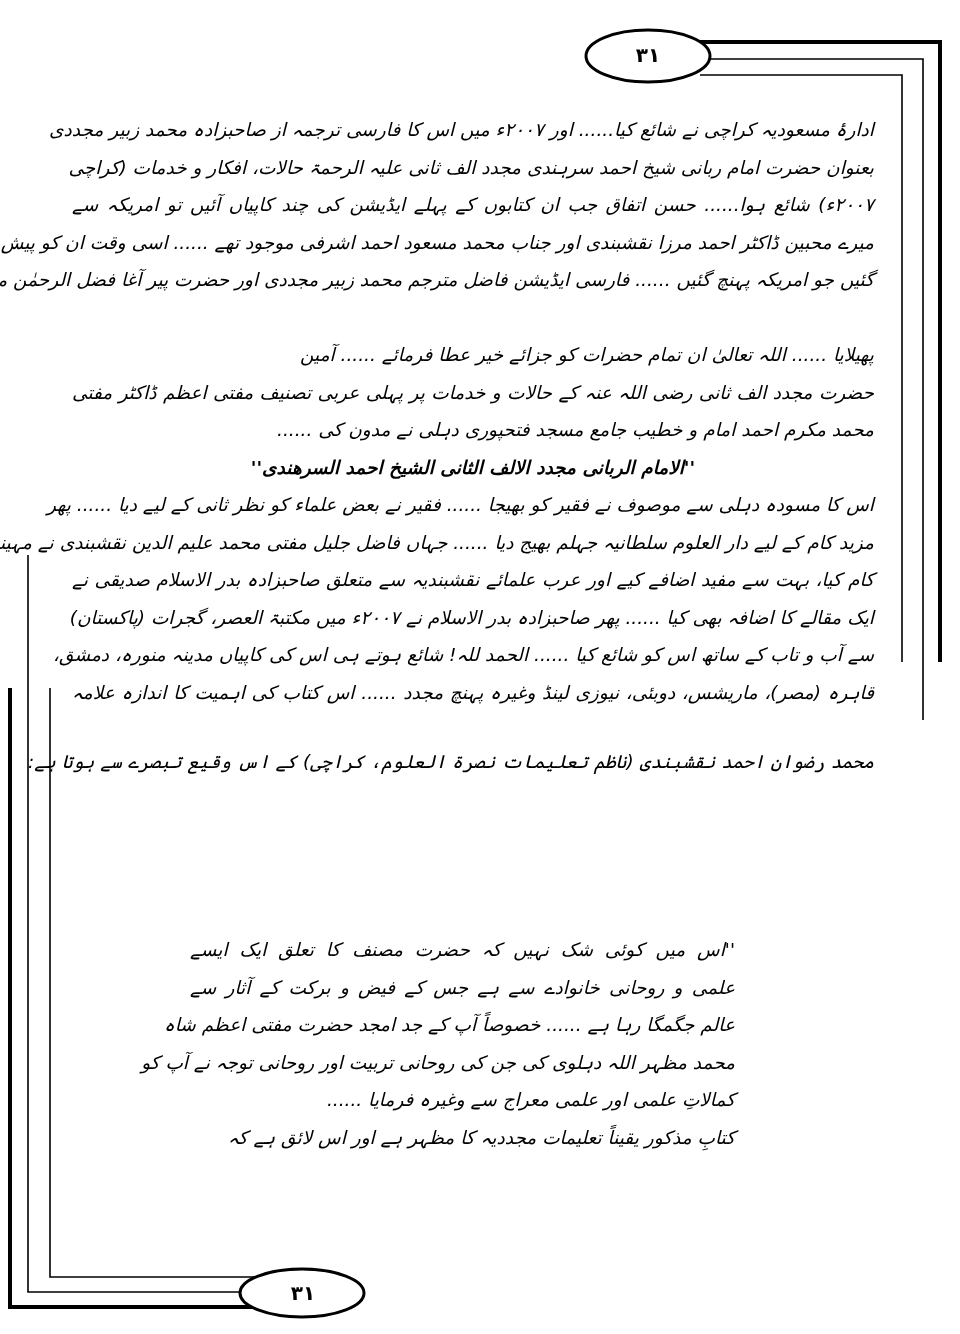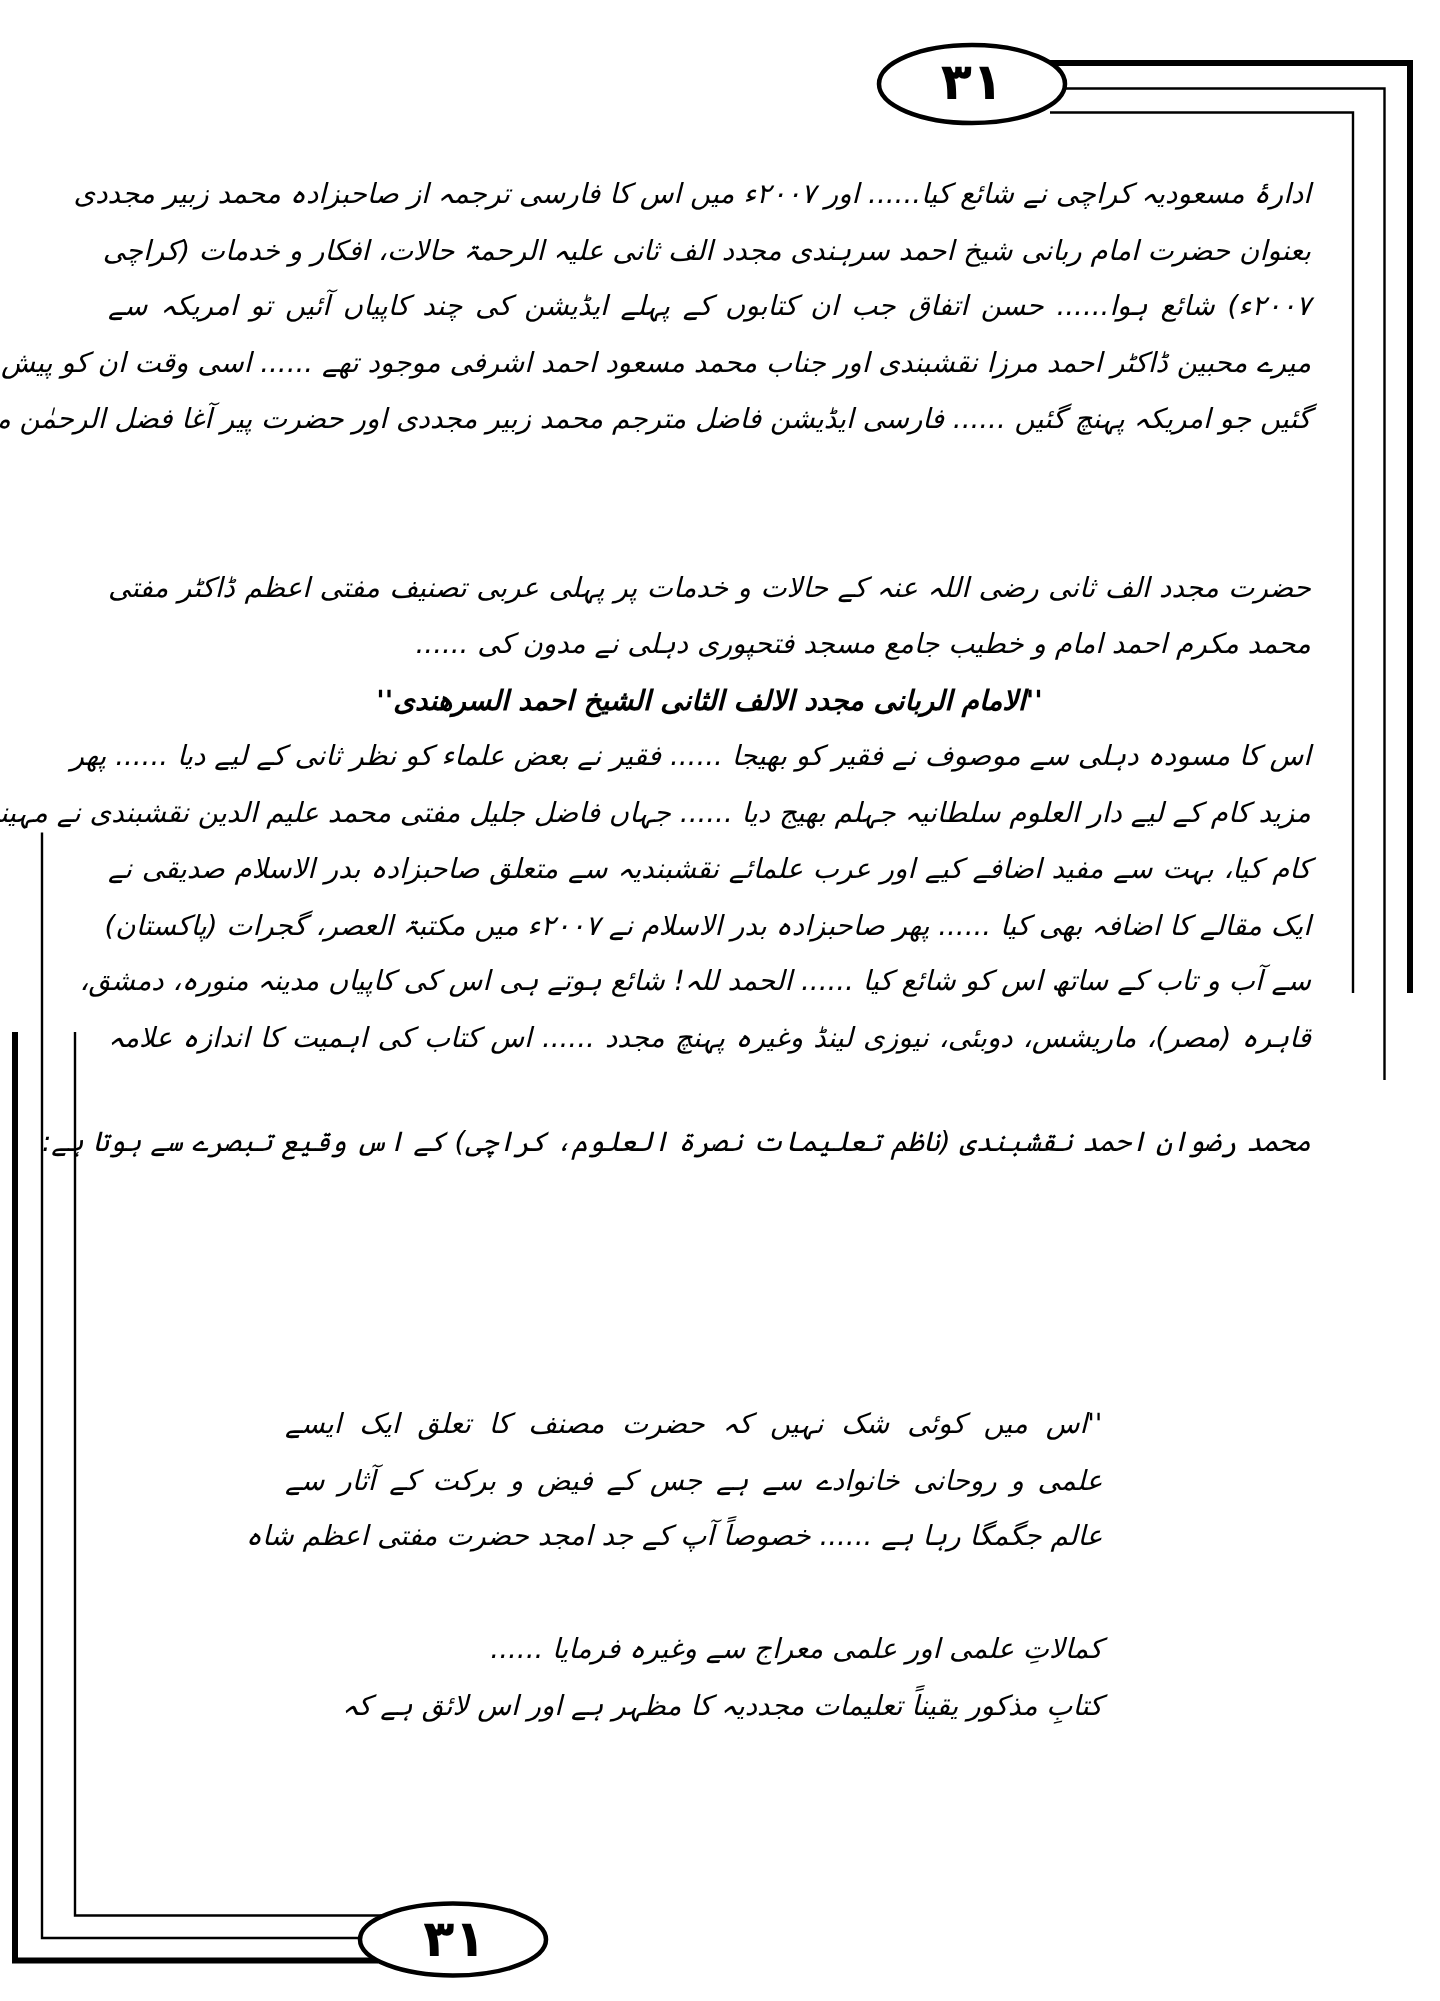--- a/index.html
+++ b/index.html
@@ -1,18 +1,18 @@
 <!DOCTYPE html>
 <html><head>
 <meta charset="utf-8">
 <style>
   html, body { margin: 0; padding: 0; background: #ffffff; }
   body { width: 960px; height: 1334px; position: relative; overflow: hidden; font-family: "DejaVu Sans", sans-serif; color: #000; }
   #frame { position: absolute; left: 0; top: 0; width: 960px; height: 1334px; }
-  .page-num { position: absolute; width: 124px; height: 50px; display: flex; align-items: center; justify-content: center; font-family: "DejaVu Sans", sans-serif; font-weight: bold; font-size: 34px; color: #000; }
+  .page-num { position: absolute; width: 124px; height: 50px; display: flex; align-items: center; justify-content: center; font-family: "DejaVu Sans", sans-serif; font-weight: bold; font-size: 20px; color: #000; }
   #pn-top { left: 586px; top: 30px; }
   #pn-bottom { left: 241px; top: 1268px; }
   .text-block { position: absolute; direction: rtl; unicode-bidi: embed; font-family: "DejaVu Sans", sans-serif; font-size: 18.5px; color: #000; font-style: italic; }
   .line { position: absolute; right: 0; white-space: nowrap; height: 36px; line-height: 36px; }
   .justified { left: 0; text-align: justify; text-align-last: justify; }
   .centered { left: 0; text-align: center; }
   .heading-line { font-weight: bold; }
 </style>
 </head>
 <body>
@@ -32,30 +32,32 @@
 
 <div id="pn-top" class="page-num">۳۱</div>
 <div id="pn-bottom" class="page-num">۳۱</div>
 
 <div id="body-text" class="text-block" style="left:72px; right:86px; top:112px; height:770px;">
     <div class="line justified" style="top: 0px;">ادارۂ مسعودیہ کراچی نے شائع کیا...... اور ۲۰۰۷ء میں اس کا فارسی ترجمہ از صاحبزادہ محمد زبیر مجددی</div>
     <div class="line justified" style="top: 37.5px;">بعنوان حضرت امام ربانی شیخ احمد سرہندی مجدد الف ثانی علیہ الرحمۃ حالات، افکار و خدمات (کراچی</div>
     <div class="line justified" style="top: 75px;">۲۰۰۷ء) شائع ہوا...... حسن اتفاق جب ان کتابوں کے پہلے ایڈیشن کی چند کاپیاں آئیں تو امریکہ سے</div>
     <div class="line justified" style="top: 112.5px;">میرے محبین ڈاکٹر احمد مرزا نقشبندی اور جناب محمد مسعود احمد اشرفی موجود تھے ...... اسی وقت ان کو پیش کی</div>
     <div class="line justified" style="top: 150px;">گئیں جو امریکہ پہنچ گئیں ...... فارسی ایڈیشن فاضل مترجم محمد زبیر مجددی اور حضرت پیر آغا فضل الرحمٰن مجددی</div>
+    <div class="line" style="top: 225px;">پھیلایا ...... اللہ تعالیٰ ان تمام حضرات کو جزائے خیر عطا فرمائے ...... آمین</div>
     <div class="line justified" style="top: 262.5px;">حضرت مجدد الف ثانی رضی اللہ عنہ کے حالات و خدمات پر پہلی عربی تصنیف مفتی اعظم ڈاکٹر مفتی</div>
     <div class="line" style="top: 300px;">محمد مکرم احمد امام و خطیب جامع مسجد فتحپوری دہلی نے مدون کی ......</div>
     <div class="line centered heading-line" style="top: 337.5px;">''الامام الربانی مجدد الالف الثانی الشیخ احمد السرهندی''</div>
     <div class="line justified" style="top: 375px;">اس کا مسودہ دہلی سے موصوف نے فقیر کو بھیجا ...... فقیر نے بعض علماء کو نظر ثانی کے لیے دیا ...... پھر</div>
     <div class="line justified" style="top: 412.5px;">مزید کام کے لیے دار العلوم سلطانیہ جہلم بھیج دیا ...... جہاں فاضل جلیل مفتی محمد علیم الدین نقشبندی نے مہینوں</div>
     <div class="line justified" style="top: 450px;">کام کیا، بہت سے مفید اضافے کیے اور عرب علمائے نقشبندیہ سے متعلق صاحبزادہ بدر الاسلام صدیقی نے</div>
     <div class="line justified" style="top: 487.5px;">ایک مقالے کا اضافہ بھی کیا ...... پھر صاحبزادہ بدر الاسلام نے ۲۰۰۷ء میں مکتبۃ العصر، گجرات (پاکستان)</div>
     <div class="line justified" style="top: 525px;">سے آب و تاب کے ساتھ اس کو شائع کیا ...... الحمد للہ! شائع ہوتے ہی اس کی کاپیاں مدینہ منورہ، دمشق،</div>
     <div class="line justified" style="top: 562.5px;">قاہرہ (مصر)، ماریشس، دوبئی، نیوزی لینڈ وغیرہ پہنچ مجدد ...... اس کتاب کی اہمیت کا اندازہ علامہ</div>
     <div class="line" style="top: 600px; margin-top: 32px;">محمد رضوان احمد نقشبندی (ناظم تعلیمات نصرۃ العلوم، کراچی) کے اس وقیع تبصرے سے ہوتا ہے:</div>
   </div>
 <div id="quote-text" class="text-block" style="left:190px; right:225px; top:932px; height:280px;">
     <div class="line justified" style="top: 0px;">''اس میں کوئی شک نہیں کہ حضرت مصنف کا تعلق ایک ایسے</div>
     <div class="line justified" style="top: 37.5px;">علمی و روحانی خانوادے سے ہے جس کے فیض و برکت کے آثار سے</div>
     <div class="line justified" style="top: 75px;">عالم جگمگا رہا ہے ...... خصوصاً آپ کے جد امجد حضرت مفتی اعظم شاہ</div>
+    <div class="line justified" style="top: 112.5px;">محمد مظہر اللہ دہلوی کی جن کی روحانی تربیت اور روحانی توجہ نے آپ کو</div>
     <div class="line" style="top: 150px;">کمالاتِ علمی اور علمی معراج سے وغیرہ فرمایا ......</div>
     <div class="line" style="top: 187.5px;">کتابِ مذکور یقیناً تعلیمات مجددیہ کا مظہر ہے اور اس لائق ہے کہ</div>
   </div>
 
 </body></html>

